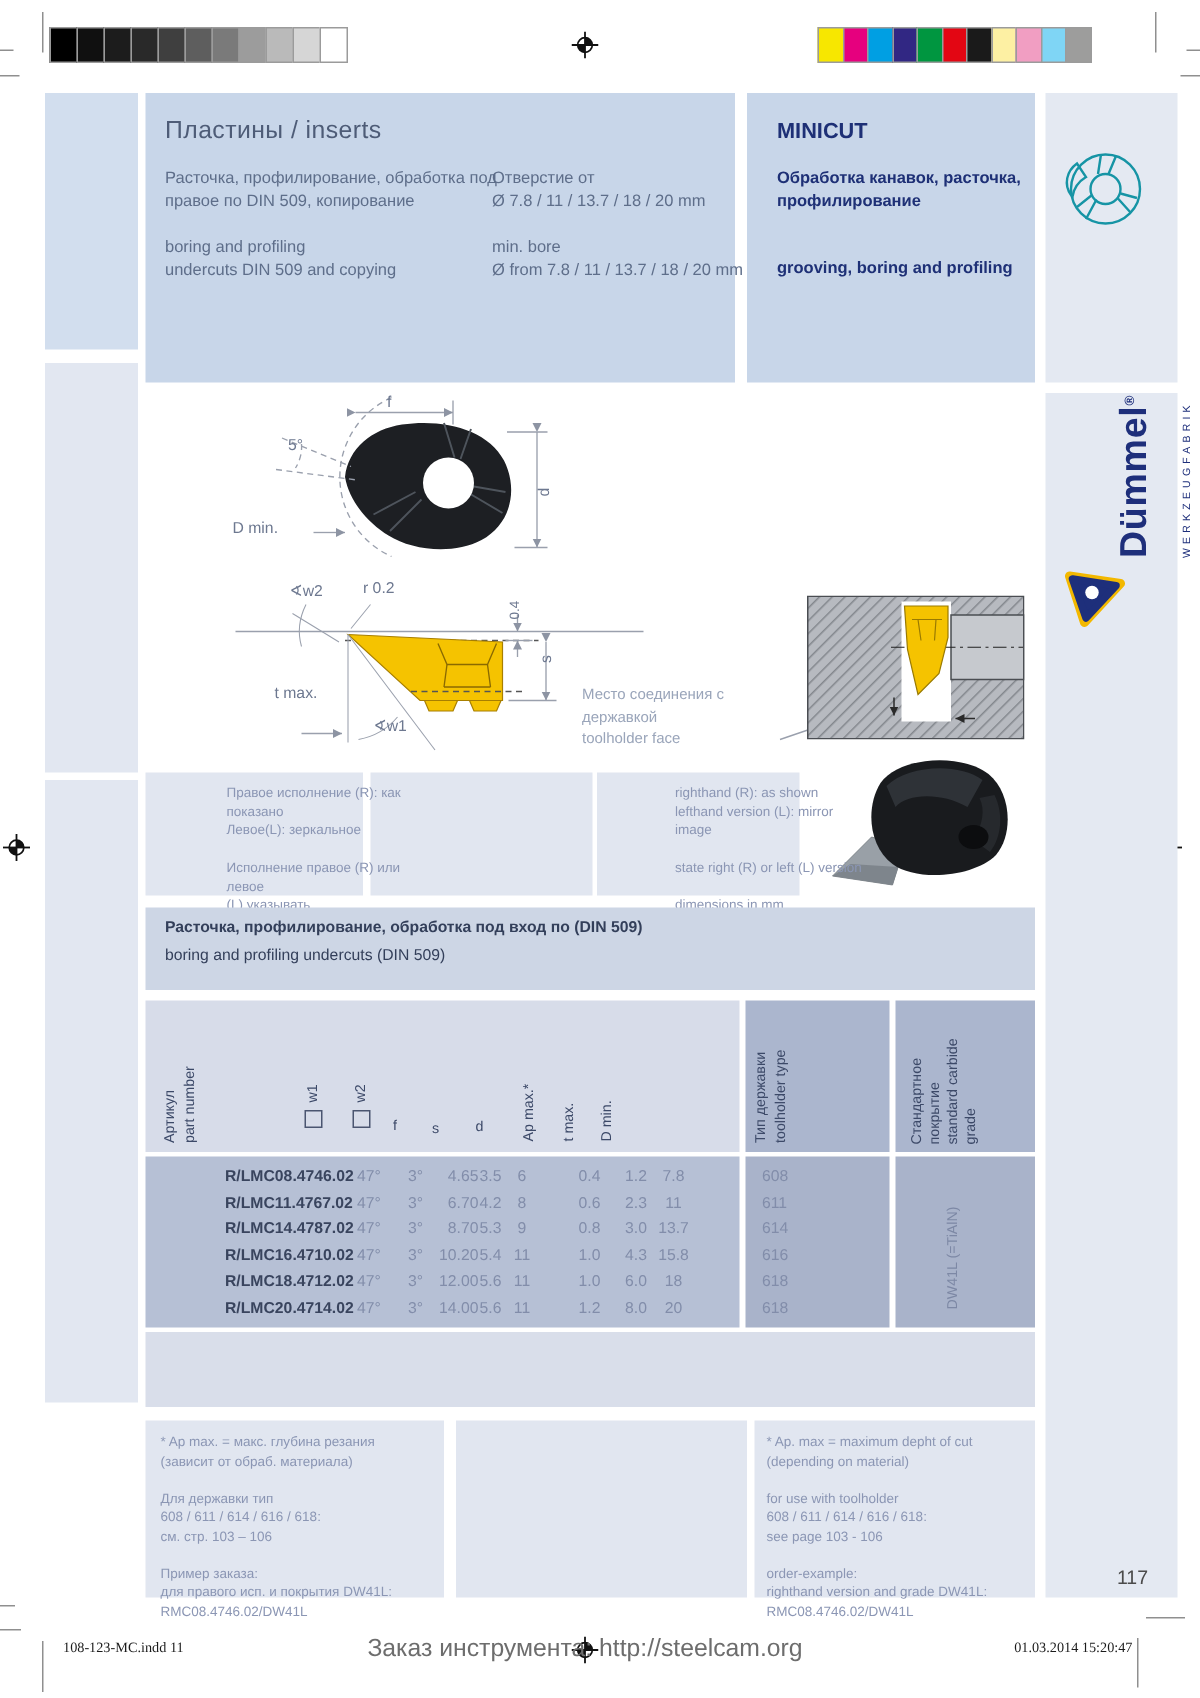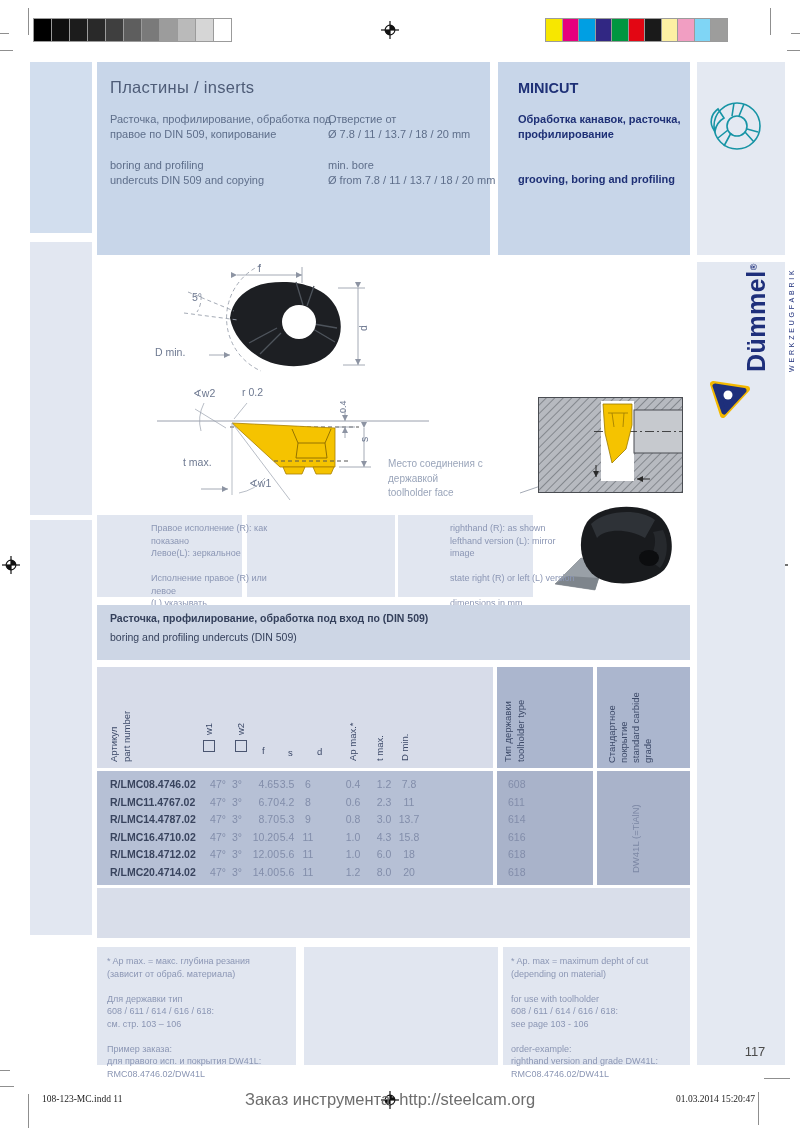--- a/index.html
+++ b/index.html
@@ -23,24 +23,24 @@
   
   .page-title{font-size:16.5px;color:#4e5c77;letter-spacing:.3px;}
   .hdesc{font-size:11px;line-height:15px;color:#5e6e8a;}
   .mc-title{font-size:14.5px;font-weight:bold;color:#1e3076;}
   .mc-desc{font-size:11px;line-height:15px;font-weight:700;color:#1e3076;}
   .note-txt{font-size:9px;line-height:12.5px;color:#8b96b4;margin-left:44px;}
   .tbl-title1{font-size:10.5px;font-weight:bold;color:#333f5a;}
   .tbl-title2{font-size:10.5px;color:#333f5a;}
   .th{font-size:9.5px;line-height:12.5px;color:#3c4968;}
   .sq{position:absolute;width:10px;height:10px;border:1.2px solid #4a5570;background:transparent;}
-  .tc{position:absolute;font-size:10.5px;color:#828daa;top:0;}
+  .tc{position:absolute;font-size:10.5px;color:#828daa;top:0;margin-left:40px;}
   .trow{position:absolute;left:97px;width:400px;height:17.5px;}
   .c-part{left:13px;width:100px;text-align:left;font-weight:bold;color:#39445e;}
-  .c-w1{left:108px;width:26px;text-align:center;}
+  .c-w1{left:96px;width:26px;text-align:center;}
   .c-w2{left:128px;width:24px;text-align:center;}
   .c-f{left:150px;width:32px;text-align:right;}
   .c-s{left:178px;width:24px;text-align:center;}
   .c-d{left:200px;width:22px;text-align:center;}
   .c-ap{left:244px;width:24px;text-align:center;}
   .c-t{left:276px;width:22px;text-align:center;}
   .c-dmin{left:298px;width:28px;text-align:center;}
   .c-holder{position:absolute;left:411px;width:50px;text-align:left;font-size:10.5px;color:#828daa;top:0;}
   .dlab{position:absolute;font-size:10.5px;color:#6d7890;}
   .face-note{font-size:10px;line-height:14.5px;color:#9aa5ba;}

